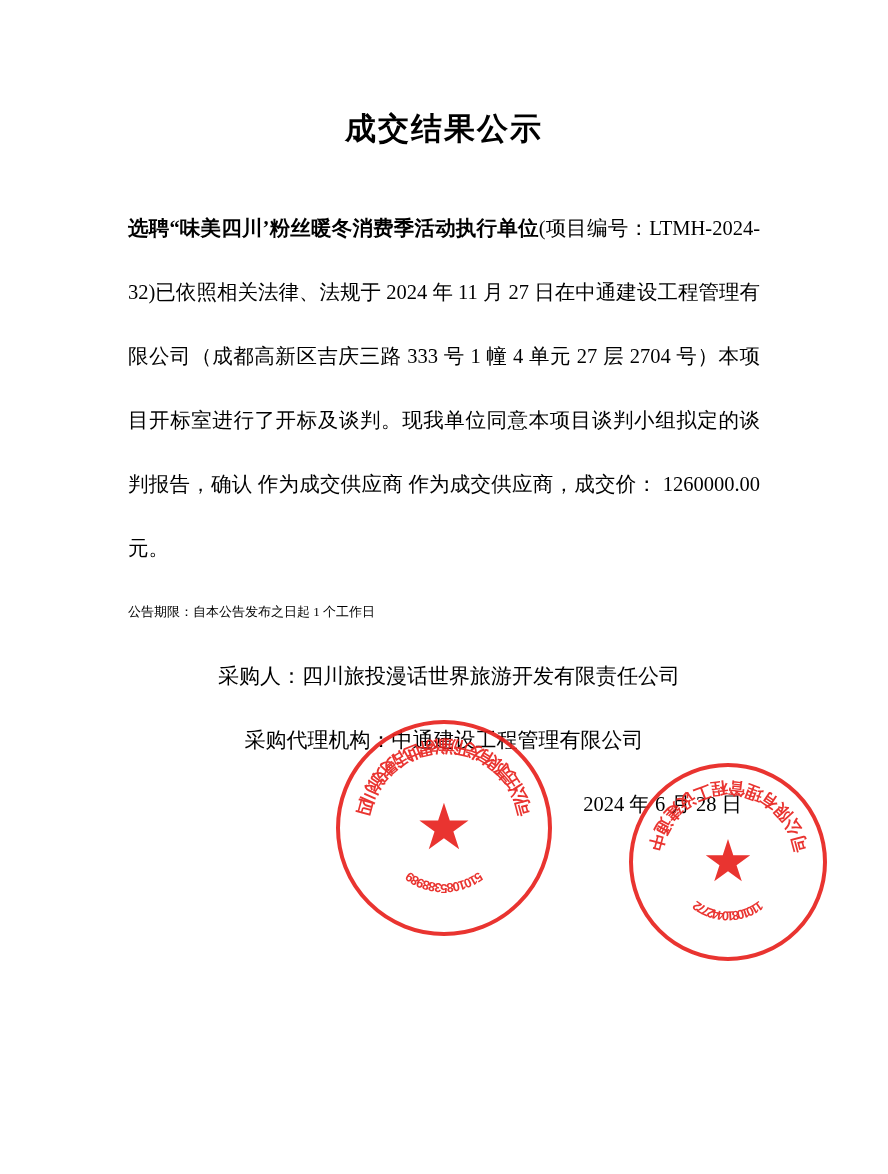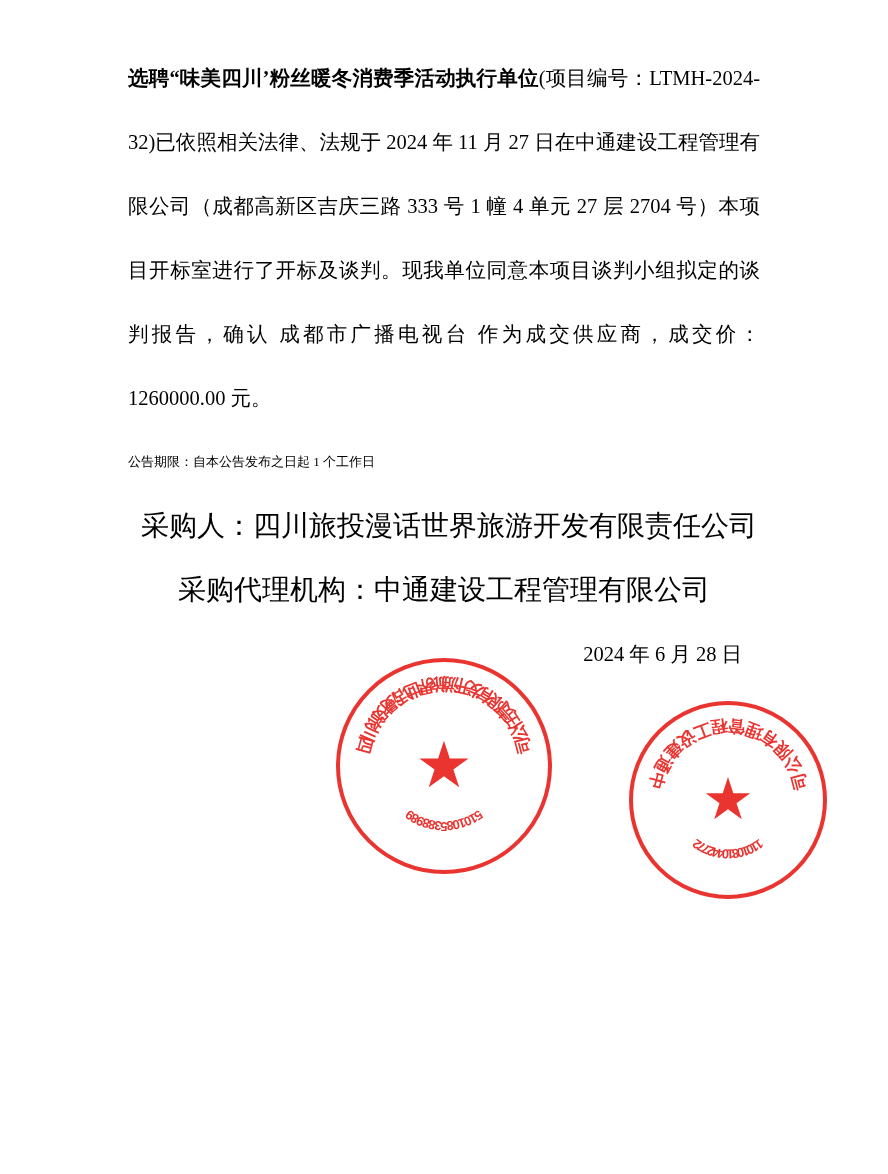--- a/index.html
+++ b/index.html
@@ -52,21 +52,21 @@
     font-weight: bold;
   }
   .notice-line {
     margin-top: 0;
     text-indent: 20px;
     font-size: 13px;
     line-height: 64px;
   }
   .sign-line {
     text-align: center;
-    font-size: 28px;
+    font-size: 21px;
     line-height: 64px;
     margin: 0;
   }
   .sign-line.indent-a { padding-left: 10px; }
   .date-line {
     text-align: right;
     font-size: 20.5px;
     line-height: 64px;
     margin: 0;
     padding-right: 18px;
@@ -125,23 +125,24 @@
   .seal .bottom-text span {
     font-size: 13px;
     font-family: "Liberation Sans", sans-serif;
   }
 </style>
 </head>
 <body>
 
 <div class="page">
 
+  <h1 class="doc-title">成交结果公示</h1>
 
   <div class="body-block">
-    <p class="para-main"><span class="b u">选聘“味美四川’粉丝暖冬消费季活动执行单位</span><span>(项目编号：LTMH-2024-32)已依照相关法律、法规于 2024 年 11 月 27 日在</span><span class="u">中通建设工程管理有限公司（成都高新区吉庆三路 333 号 1 幢 4 单元 27 层 2704 号）本项目开标室</span><span>进行了开标及谈判。现我单位同意本项目谈判小组拟定的谈判报告，确认</span><span class="u"> 成都市广播电视台 </span><span>作为成交供应商，成交价：</span><span class="u"> 1260000.00 元。 </span></p>
+    <p class="para-main"><span class="b u">选聘“味美四川’粉丝暖冬消费季活动执行单位</span><span>(项目编号：LTMH-2024-32)已依照相关法律、法规于 2024 年 11 月 27 日在</span><span class="u">中通建设工程管理有限公司（成都高新区吉庆三路 333 号 1 幢 4 单元 27 层 2704 号）本项目开标室</span><span>进行了开标及谈判。现我单位同意本项目谈判小组拟定的谈判报告，确认</span><span class="u"> 作为成交供应商 </span><span>作为成交供应商，成交价：</span><span class="u"> 1260000.00 元。 </span></p>
 
     <p class="notice-line">公告期限：自本公告发布之日起 1 个工作日</p>
 
     <p class="sign-line indent-a">采购人：四川旅投漫话世界旅游开发有限责任公司</p>
 
     <p class="sign-line">采购代理机构：中通建设工程管理有限公司</p>
 
     <p class="date-line">2024 年 6 月 28 日</p>
   </div>
 

